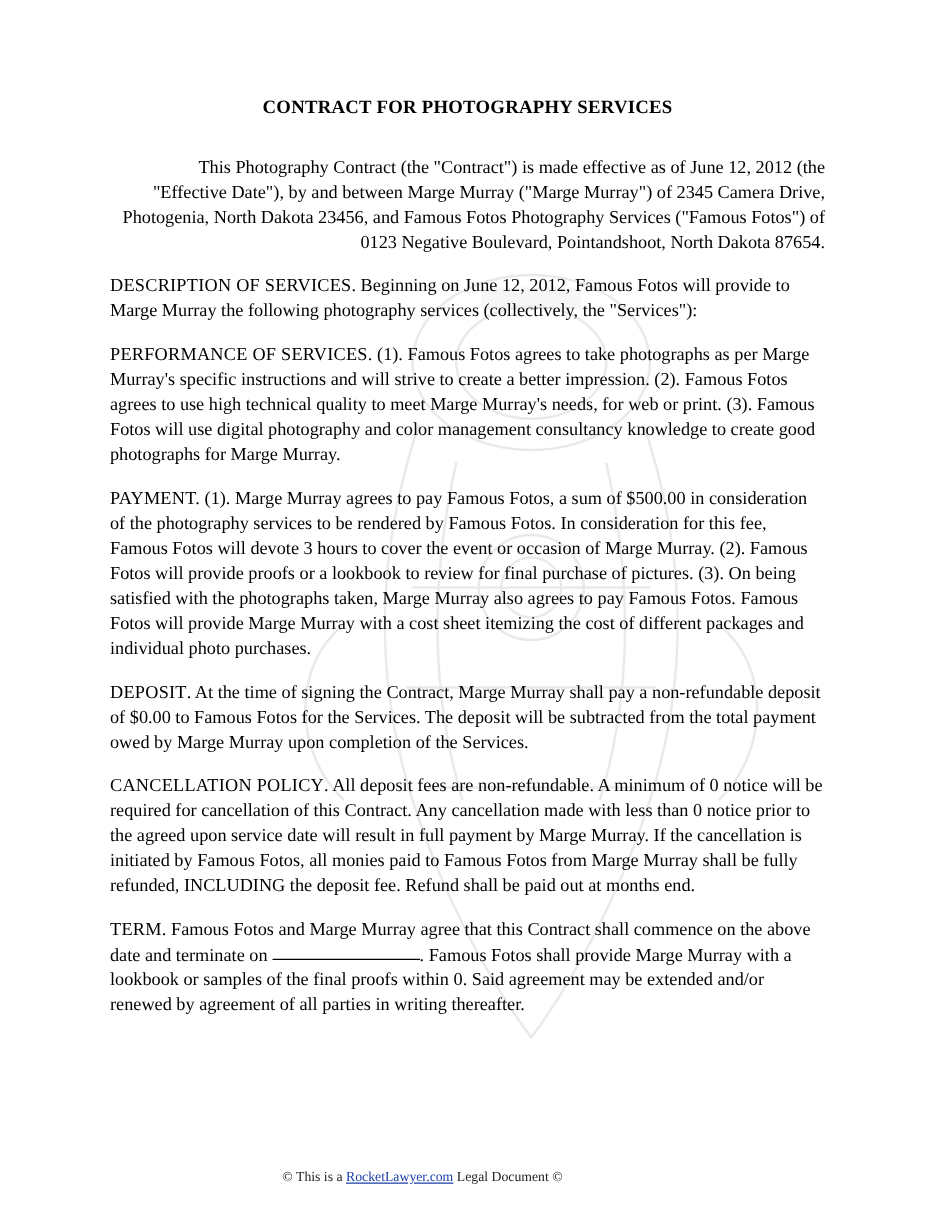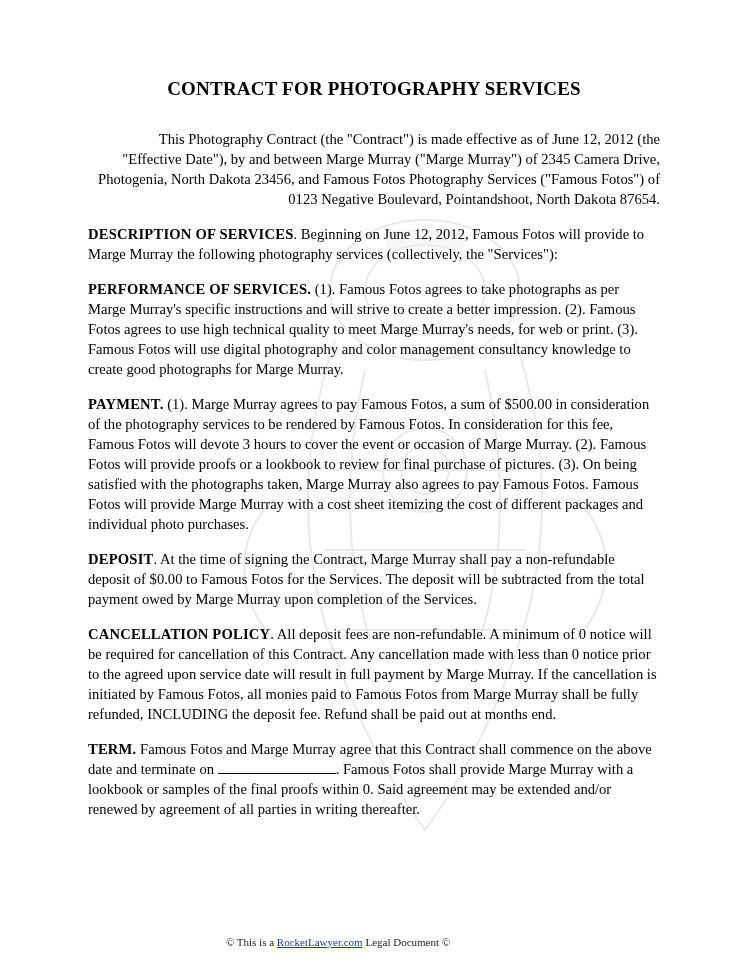--- a/index.html
+++ b/index.html
@@ -30,36 +30,36 @@
   .doc {
     position: relative;
     z-index: 1;
     padding: 60px 88px 0 88px;
     box-sizing: border-box;
     width: 748px;
   }
   .doc-title {
     text-align: center;
     font-weight: bold;
-    font-size: 19px;
+    font-size: 15px;
     letter-spacing: 0.2px;
     margin: 18px 0 30px 0;
   }
   p.para {
     font-size: 14.6px;
     line-height: 1.37;
     margin: 0 0 15px 0;
     text-align: left;
   }
   p.para.indent {
     text-indent: 62px;
     text-align: right;
   }
   .lead {
-    font-weight: bold;
+    font-weight: normal;
     letter-spacing: 0.2px;
   }
   .blank-line {
     display: inline-block;
     border-bottom: 1px solid #000;
     width: 118px;
     height: 0.85em;
     vertical-align: baseline;
   }
   .footer {

